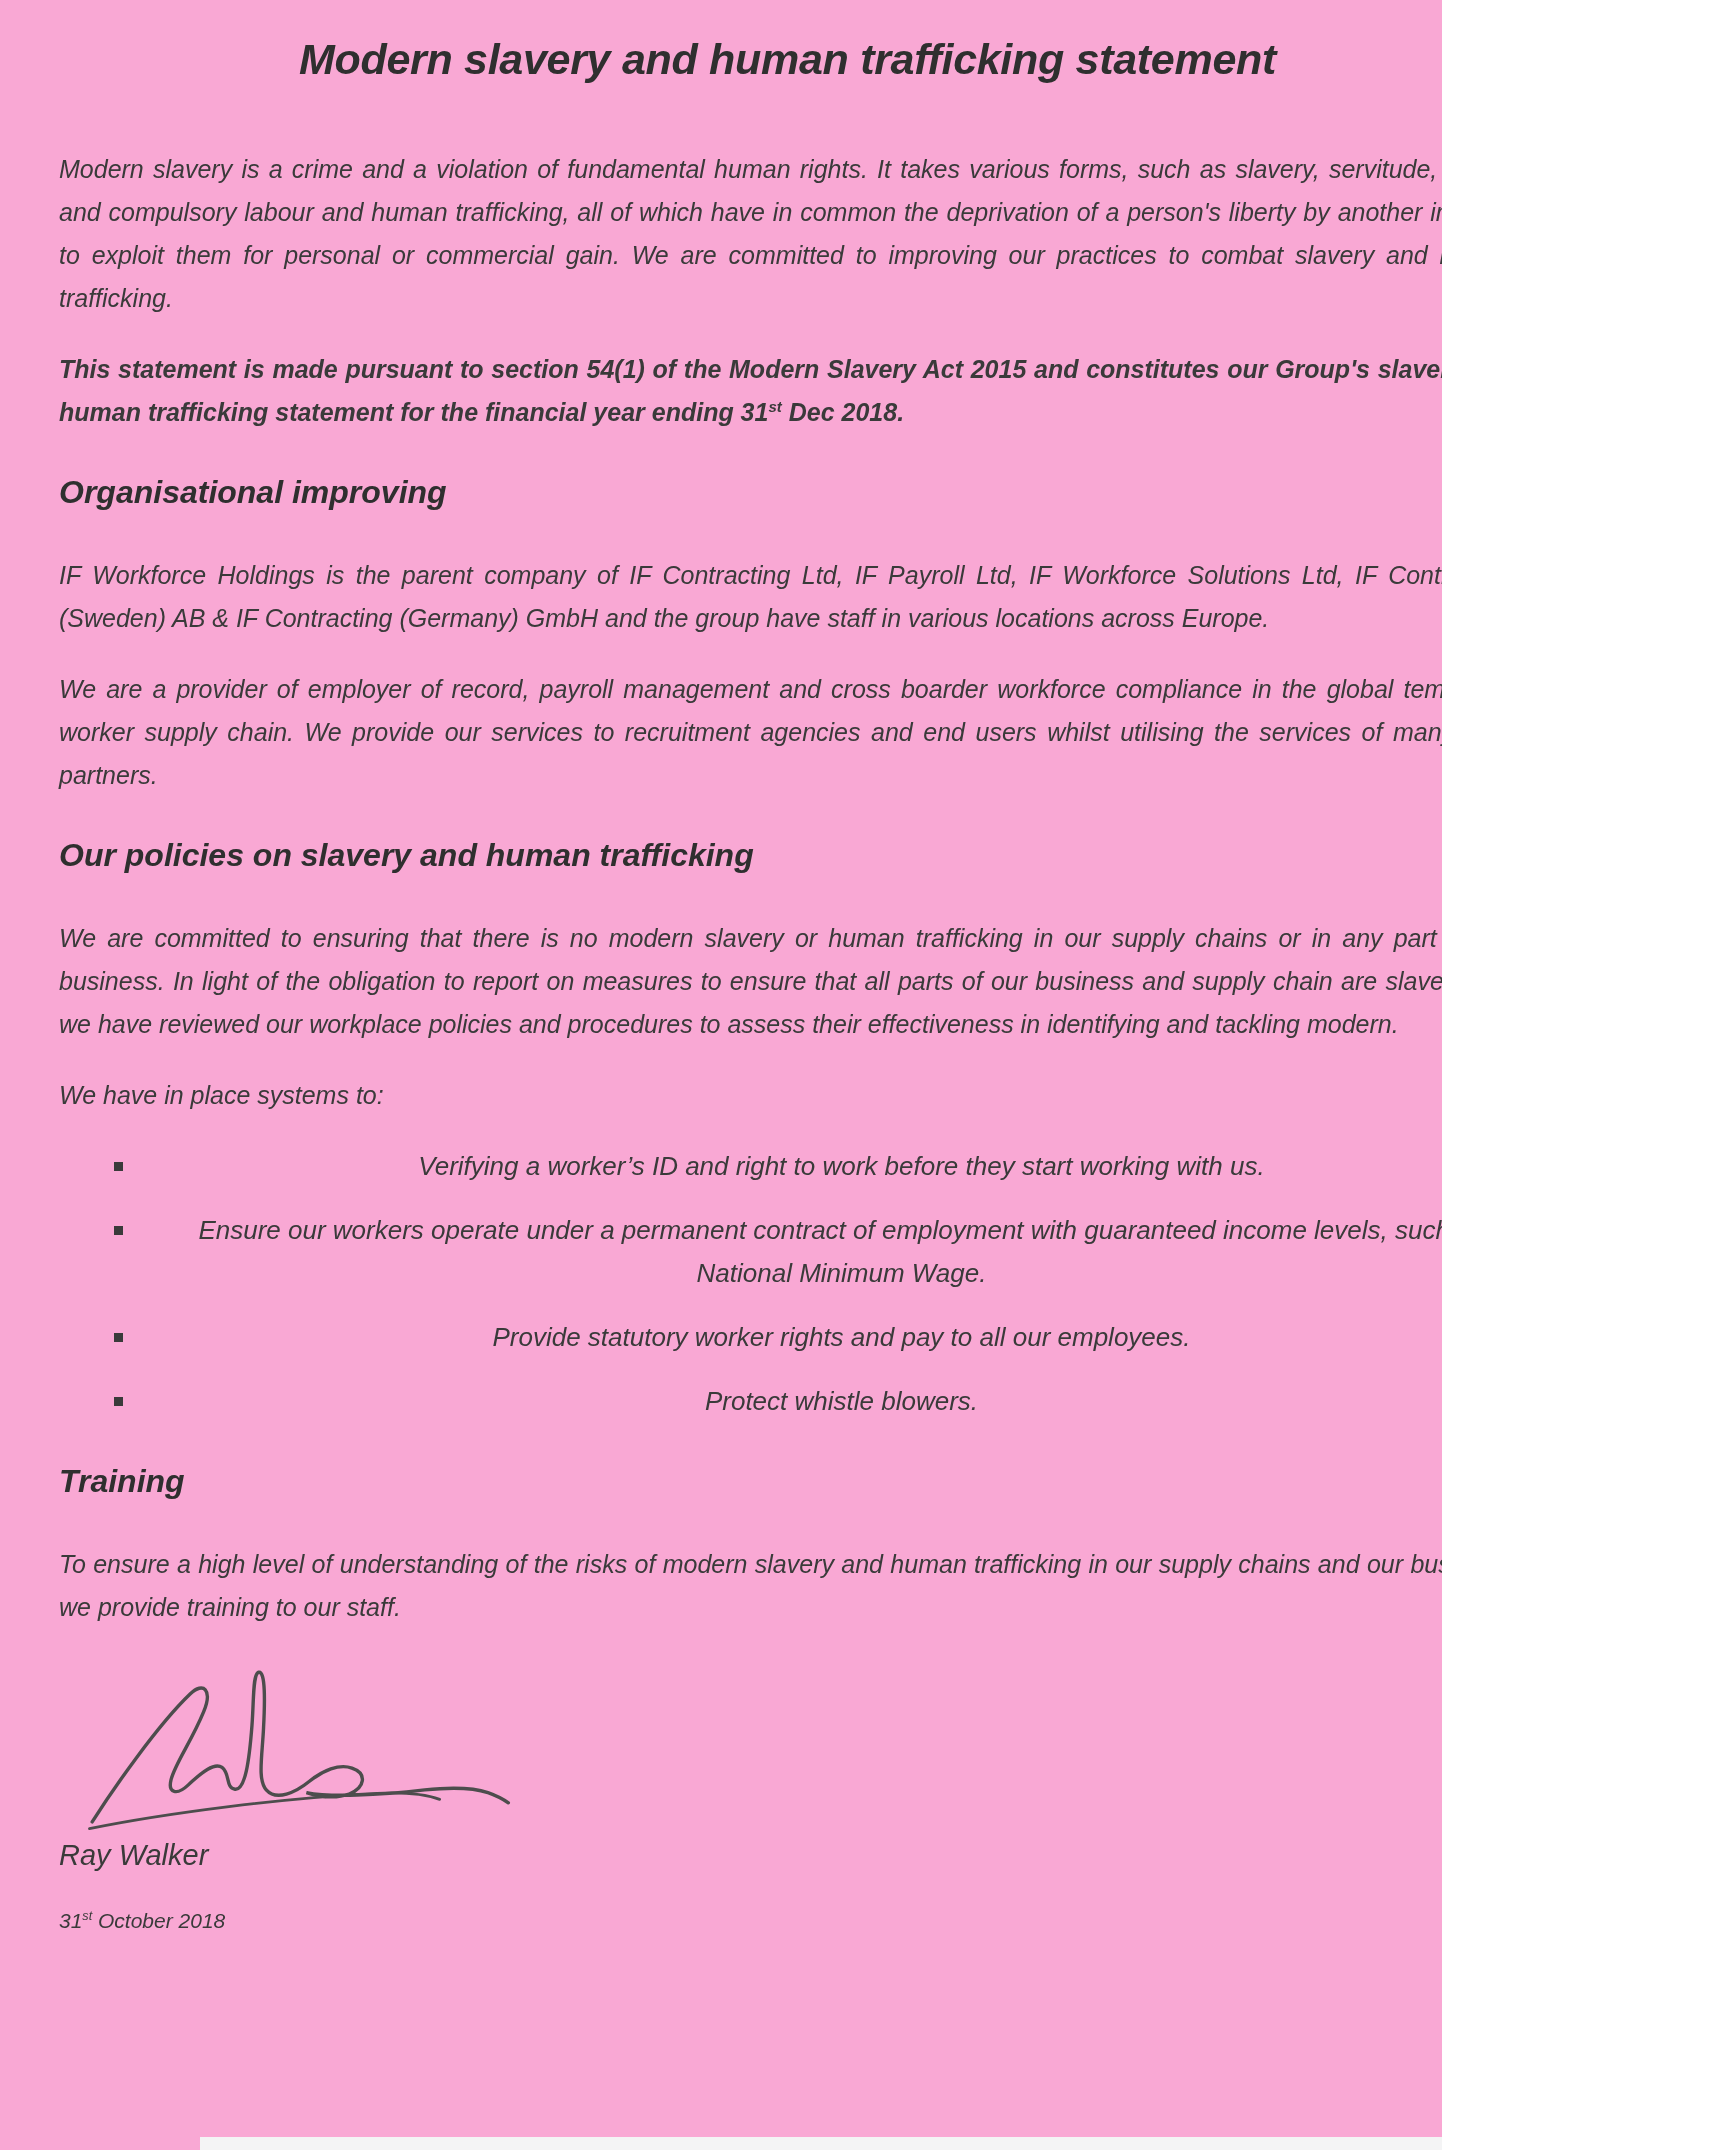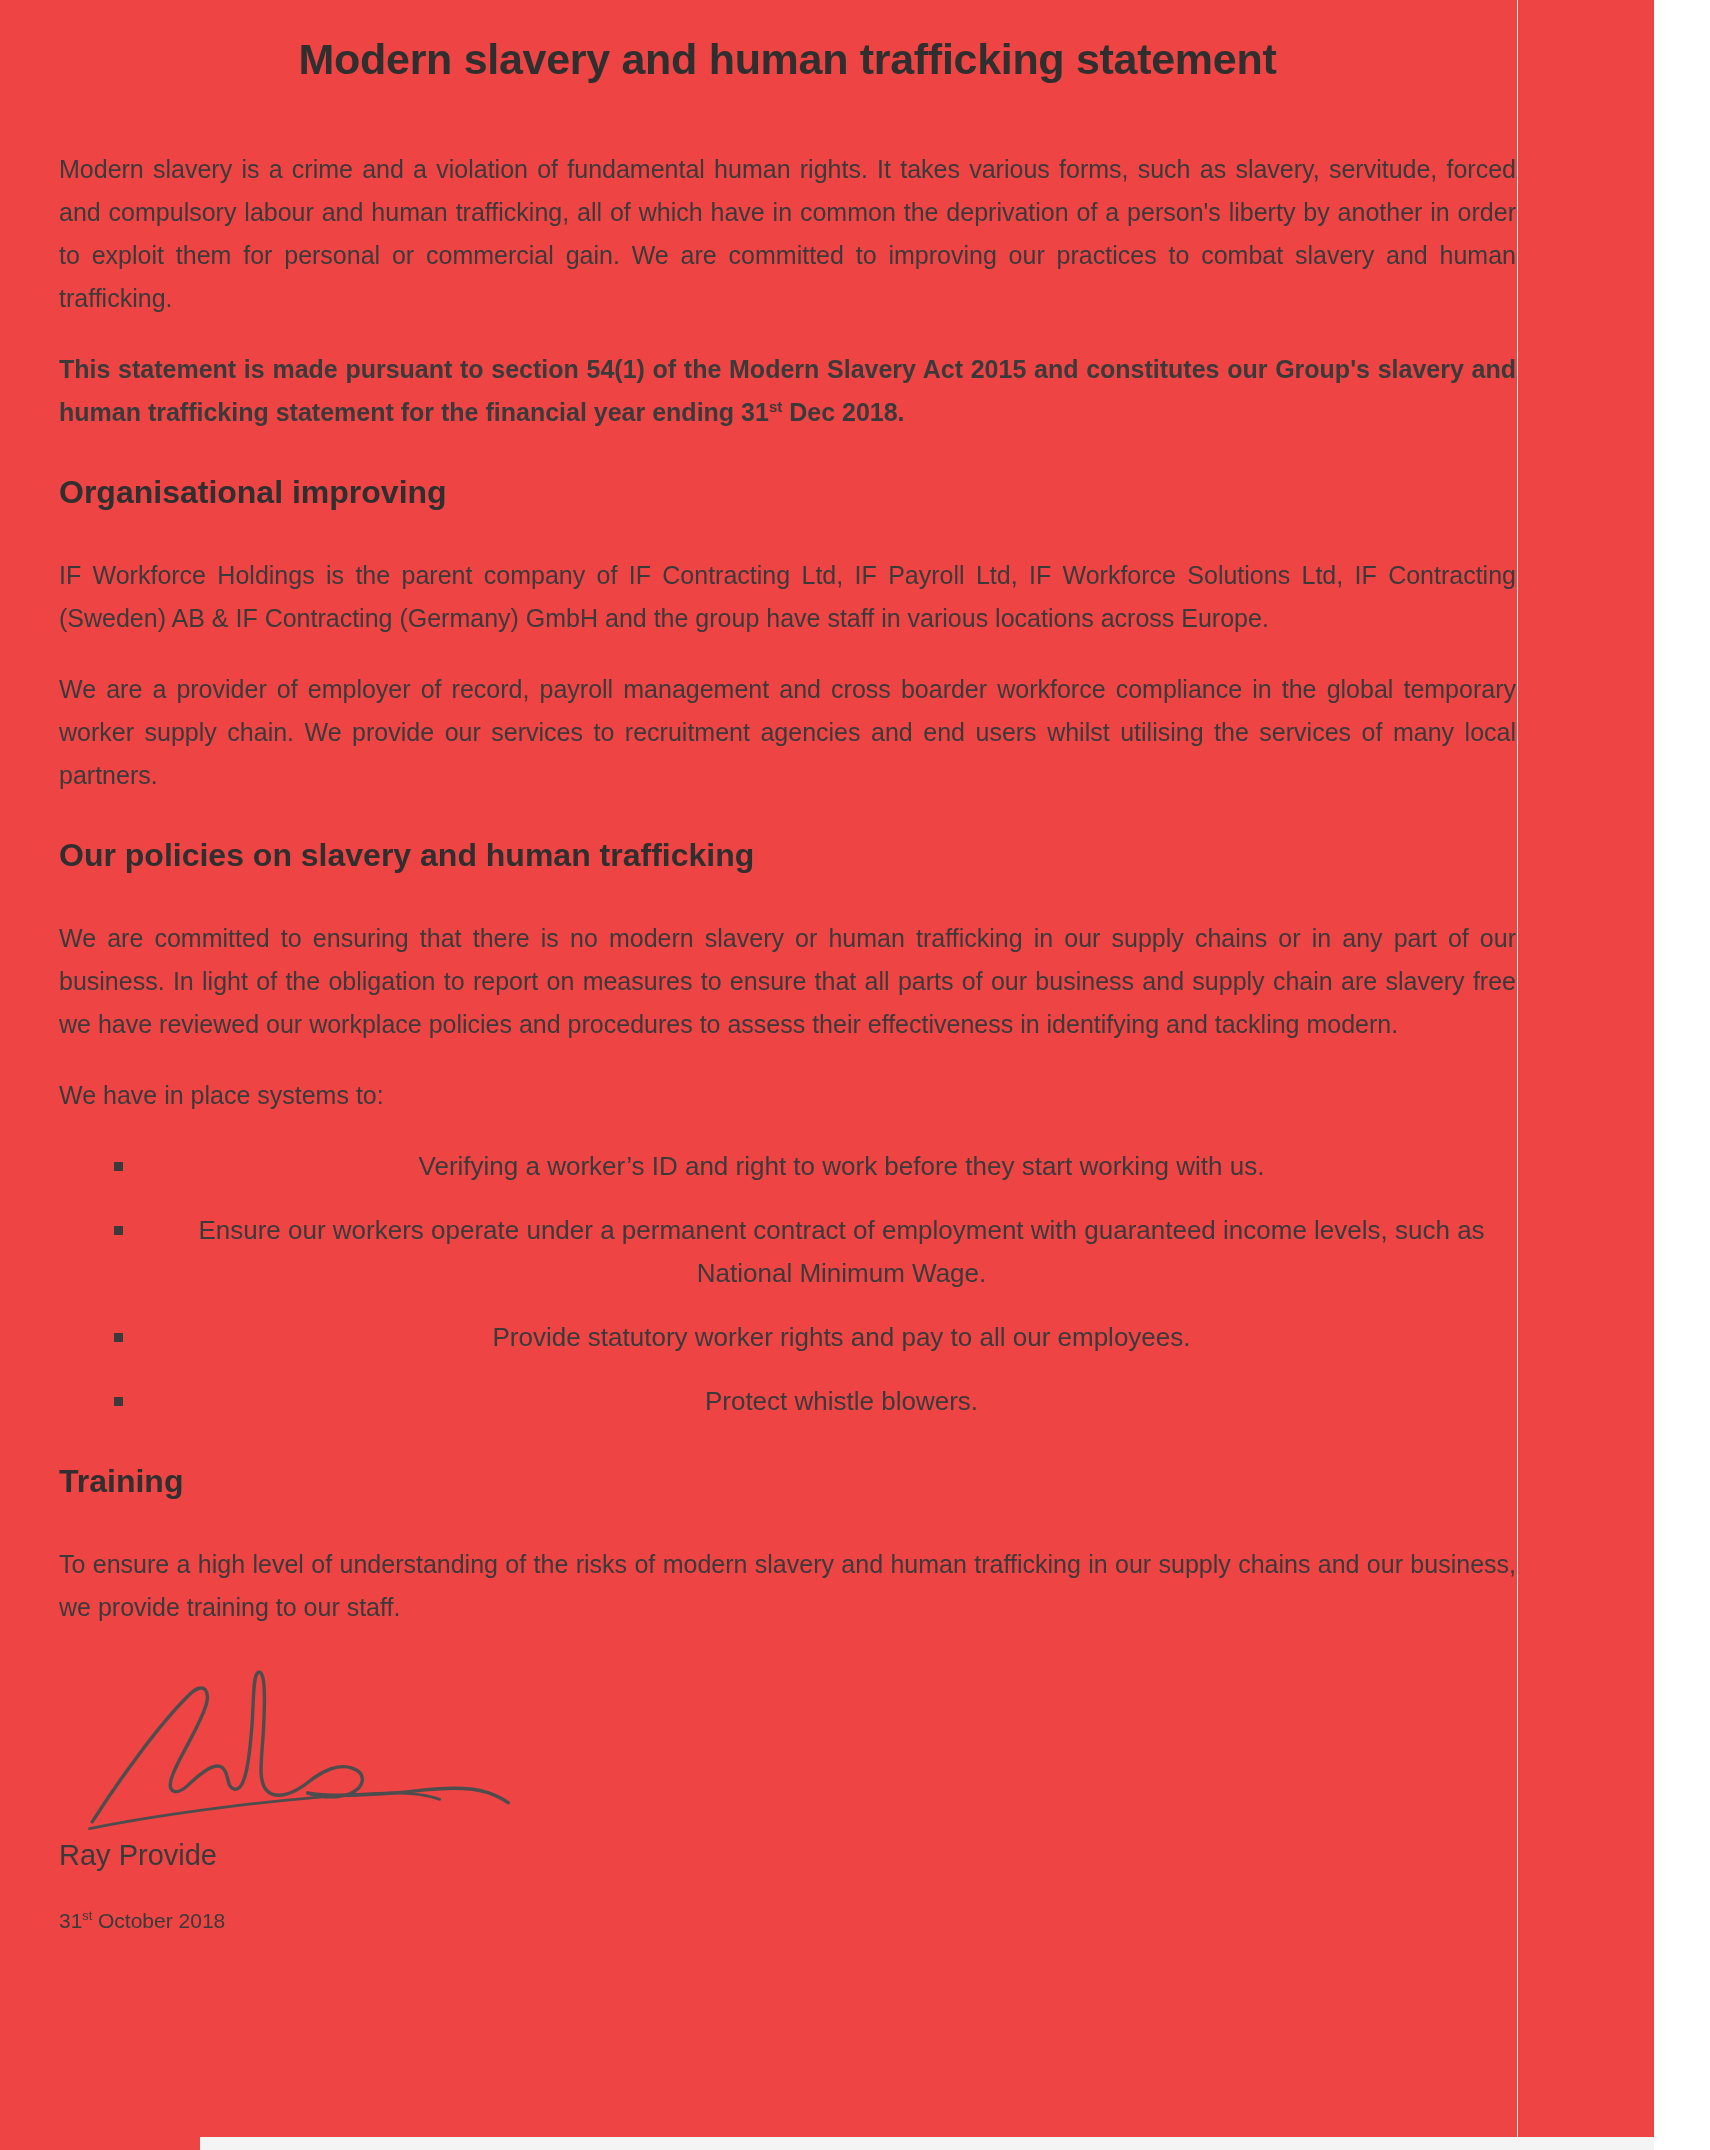--- a/index.html
+++ b/index.html
@@ -1,23 +1,24 @@
 <!DOCTYPE html>
 <html style="--ink: #3a3a3a; --ink-strong: #2f2f2f; --signature: #4d4d4d; --scan-line: #e9e9e9; --scan-band: #f4f4f5;font-size:11px"><head>
 <meta charset="utf-8">
 <style>
   html,body{margin:0;padding:0;background:#ffffff;}
   .page{
     position:relative;
-    width:1654px;
+    width:1442px;
     height:2151px;
-    background:#ef4444;
+    background:#f9a8d4;
     font-family:"Liberation Sans",sans-serif;
     color:var(--ink,#3a3a3a);
     overflow:hidden;
+    font-style:italic;
   }
   .content{
     position:absolute;
     left:59px;
     top:33px;
     width:1457px;
   }
   h1.doc-title{
     font-size:43px;
     font-weight:700;
@@ -142,19 +143,19 @@
                  C 355 163, 379 152, 398 159
                  C 421 167, 417 188, 394 197
                  C 375 204, 350 201, 331 195
                  C 365 202, 437 199, 505 191
                  C 545 187, 577 188, 598 195
                  C 612 200, 621 205, 628 210" fill="none" stroke-width="5" stroke-linecap="round"></path>
         <path d="M 12 248
                  C 125 225, 305 202, 435 196
                  C 478 194, 508 198, 527 205" fill="none" stroke-width="4" stroke-linecap="round"></path>
       </svg>
-      <p class="sig-name">Ray Provide</p>
+      <p class="sig-name">Ray Walker</p>
       <p class="sig-date"><span>31</span><sup>st</sup><span> October 2018</span></p>
     </div>
 
   </div>
 </div>
 
 
 </body></html>

